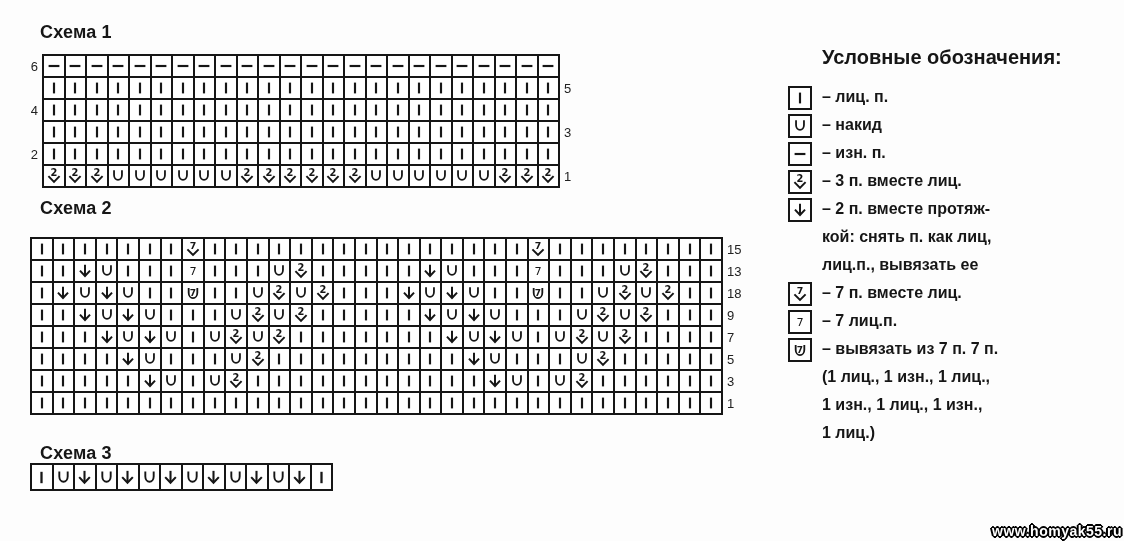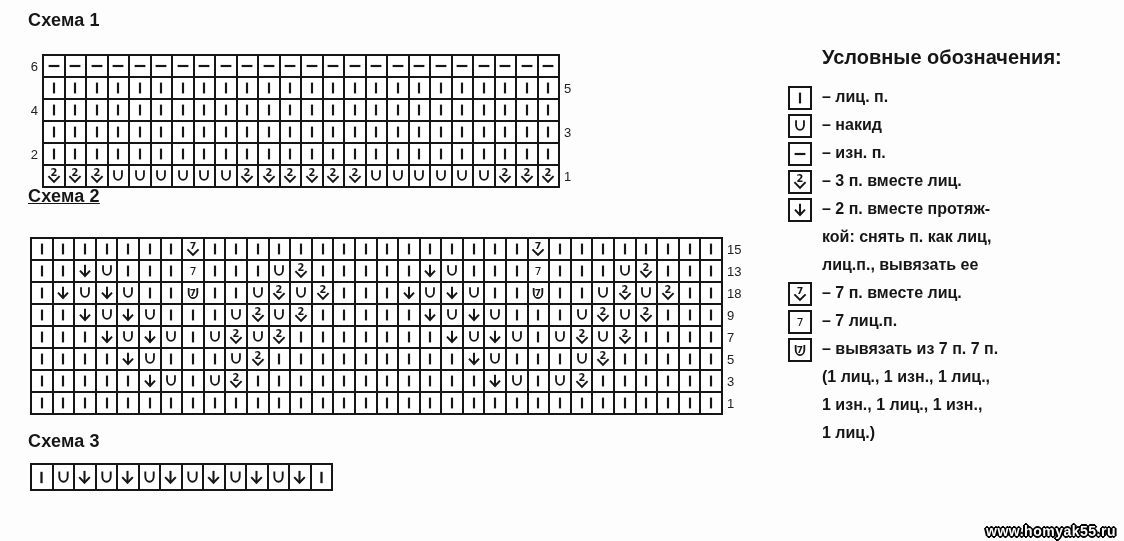--- a/index.html
+++ b/index.html
@@ -2,21 +2,21 @@
 <html><head>
 <meta charset="utf-8">
 <style>
   html,body{margin:0;padding:0;background:#ffffff;}
   .page{
     position:relative;width:1124px;height:541px;overflow:hidden;
     background:#fdfdfd;color:#161616;
     font-family:"Liberation Sans","DejaVu Sans",sans-serif;
   }
   .schema-title{
-    position:absolute;font-size:18px;font-weight:bold;letter-spacing:.2px;margin:0;
+    position:absolute;font-size:18px;font-weight:bold;letter-spacing:.2px;margin:12px;
   }
   .chart{position:absolute;display:flex;align-items:flex-start;}
   .labels{display:flex;flex-direction:column;margin-top:2px;}
   .labels .lab{height:var(--ch);line-height:var(--ch);font-size:13px;color:#222;}
   .labels.left{width:14px;text-align:right;margin-right:4px;}
   .labels.right{margin-left:4px;text-align:left;}
   .grid{border-top:2px solid #161616;border-left:2px solid #161616;background:#fff;}
   .grow{display:flex;}
   .cell{
     width:var(--cw);height:var(--ch);box-sizing:border-box;
@@ -27,21 +27,21 @@
   .legend{position:absolute;left:786px;top:44px;width:338px;}
   .legend-title{font-size:20px;font-weight:bold;line-height:26px;margin:0 0 13px 36px;white-space:nowrap;}
   .legend-item{position:relative;padding-left:36px;}
   .legend-item .sym-box{
     position:absolute;left:2px;top:3px;width:24px;height:24px;box-sizing:border-box;
     border:2px solid #161616;background:#fff;
     display:flex;align-items:center;justify-content:center;
   }
   .legend-line{font-size:16px;font-weight:bold;line-height:28px;white-space:nowrap;}
   .watermark{
-    position:absolute;right:8px;bottom:2px;
+    position:absolute;right:2px;bottom:2px;
     font-size:14px;font-weight:bold;letter-spacing:.5px;color:#ffffff;
     text-shadow:-1px -1px 0 #000,1px -1px 0 #000,-1px 1px 0 #000,1px 1px 0 #000,
                 -2px 0 0 #000,2px 0 0 #000,0 -2px 0 #000,0 2px 0 #000;
   }
 </style>
 </head>
 <body>
 
 <div class="page">
 
@@ -804,21 +804,21 @@
       <div class="labels right">
         <span class="lab"></span>
         <span class="lab">5</span>
         <span class="lab"></span>
         <span class="lab">3</span>
         <span class="lab"></span>
         <span class="lab">1</span>
       </div>
     </div>
 
-  <h2 class="schema-title" style="left:28px;top:186px;text-decoration:underline;">Схема 2</h2>
+  <h2 class="schema-title" style="left:28px;top:186px;">Схема 2</h2>
   <div class="chart" id="chart-schema2" style="left:30px;top:237px;--cw:21.6px;--ch:22px;">
       <div class="grid">
         <div class="grow">
           <div class="cell">
             <svg viewBox="0 0 20 20" width="18" height="18">
               <line x1="10" y1="4" x2="10" y2="16" stroke="#161616" stroke-width="2.4"></line>
             </svg>
           </div>
           <div class="cell">
             <svg viewBox="0 0 20 20" width="18" height="18">

